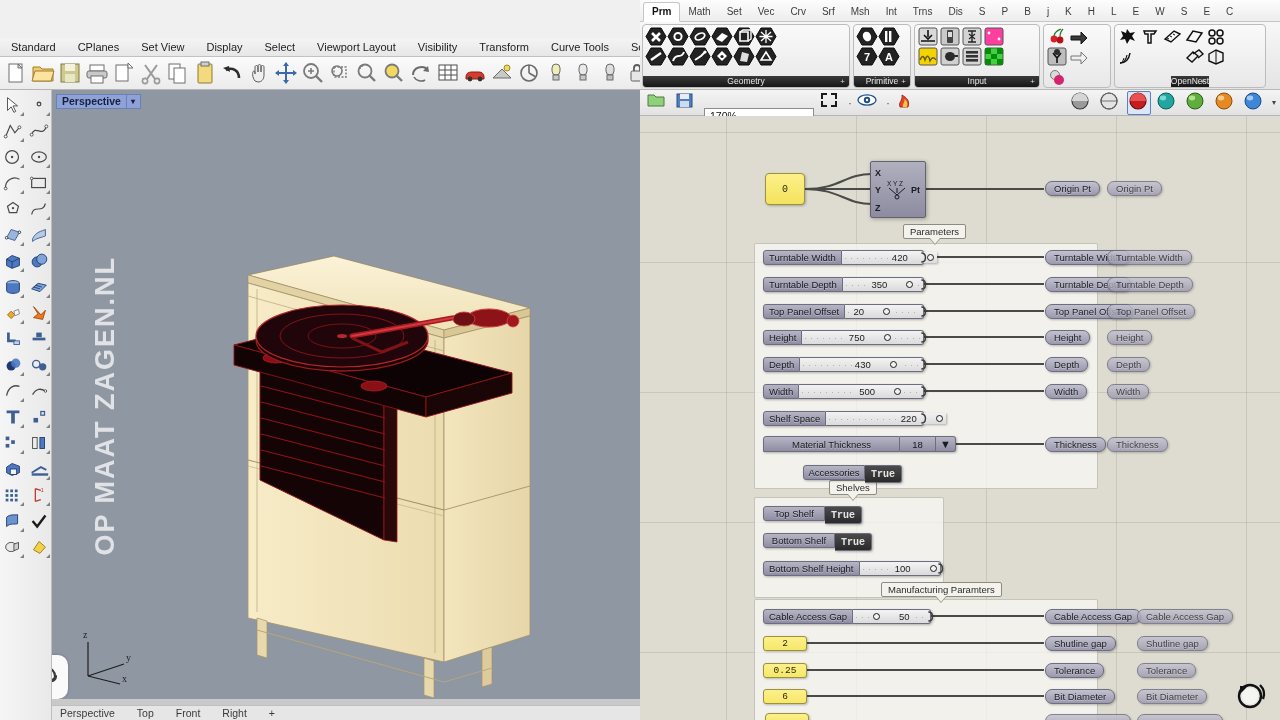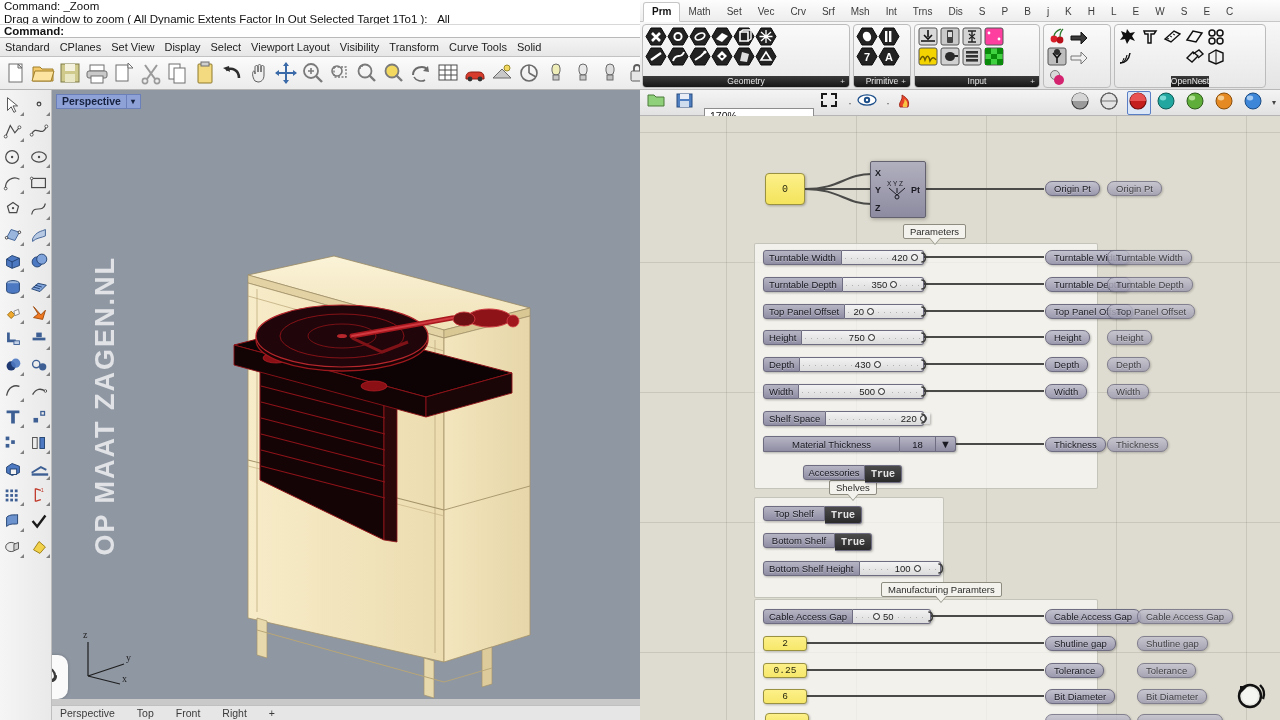--- a/index.html
+++ b/index.html
@@ -27,21 +27,21 @@
     padding: 0 4px; font-weight: bold; font-size: 11.5px; line-height: 13px;
   }
   .cmd-divider { position:absolute; left:0; top:24px; width:640px; height:1px; background:#d8d8d8; }
 
   .tabbar {
     position: absolute; left: 0; top: 38px; width: 640px; height: 19px;
     background: linear-gradient(#f4f4f4,#e7e7e7);
     border-bottom: 1px solid #c2c2c2;
     display: flex; align-items: center; font-size: 11px; color: #222;
   }
-  .tabbar .tab { padding: 0 5px; line-height: 18px; white-space: nowrap; }
+  .tabbar .tab { padding: 0 11px; line-height: 18px; white-space: nowrap; }
 
   .maintool {
     position: absolute; left: 0; top: 57px; width: 640px; height: 33px;
     background: linear-gradient(#fbfbfb,#ebebeb);
     border-bottom: 1px solid #b5b5b5;
     display: flex; align-items: center; padding-left: 4px; gap: 3px;
   }
   .ticon { width: 24px; height: 24px; position: relative; display:block; }
   .ticon svg { display:block; }
 
@@ -182,21 +182,21 @@
   .slider .track {
     position:relative; background: linear-gradient(#f2f2f2,#dcdcdc);
     border:1px solid #6e6c80; border-left:none; border-radius:0 3px 3px 0;
     flex:1; display:flex; align-items:center; justify-content:center;
   }
   .slider .ticks {
     position:absolute; left:3px; right:3px; top:50%; height:1px;
     background: repeating-linear-gradient(90deg, #b2b2b2 0 1px, transparent 1px 6px);
   }
   .slider .knobval {
-    position:absolute; display:flex; align-items:center; gap:3px;
+    position:absolute; display:flex; align-items:center; gap:19px;
     font-size:9.5px; color:#1c1c1c; background:linear-gradient(#f2f2f2,#dcdcdc);
     padding:0 3px; white-space:nowrap;
   }
   .slider .knob {
     width:7px; height:7px; border-radius:50%;
     border:1.6px solid #1c1c1c; background:#f2f2f2; flex:none;
   }
   .slider .port {
     position:absolute; right:-6px; top:1px; width:8px; height:11px;
   }
@@ -287,26 +287,20 @@
 
   svg { overflow: visible; }
 </style>
 </head>
 <body>
 
 <div id="app">
 
   <div id="rhino">
 
-    <div class="cmd-area">
-      <div class="cmd-line l1">Command: _Zoom</div>
-      <div class="cmd-line">Drag a window to zoom ( All  Dynamic  Extents  Factor  In  Out  Selected  Target  1To1 ): _All</div>
-      <div class="cmd-divider"></div>
-      <div class="cmd-prompt-row">Command:</div>
-    </div>
 
     <div class="tabbar">
       <div class="tab">Standard</div>
       <div class="tab">CPlanes</div>
       <div class="tab">Set View</div>
       <div class="tab">Display</div>
       <div class="tab">Select</div>
       <div class="tab">Viewport Layout</div>
       <div class="tab">Visibility</div>
       <div class="tab">Transform</div>

